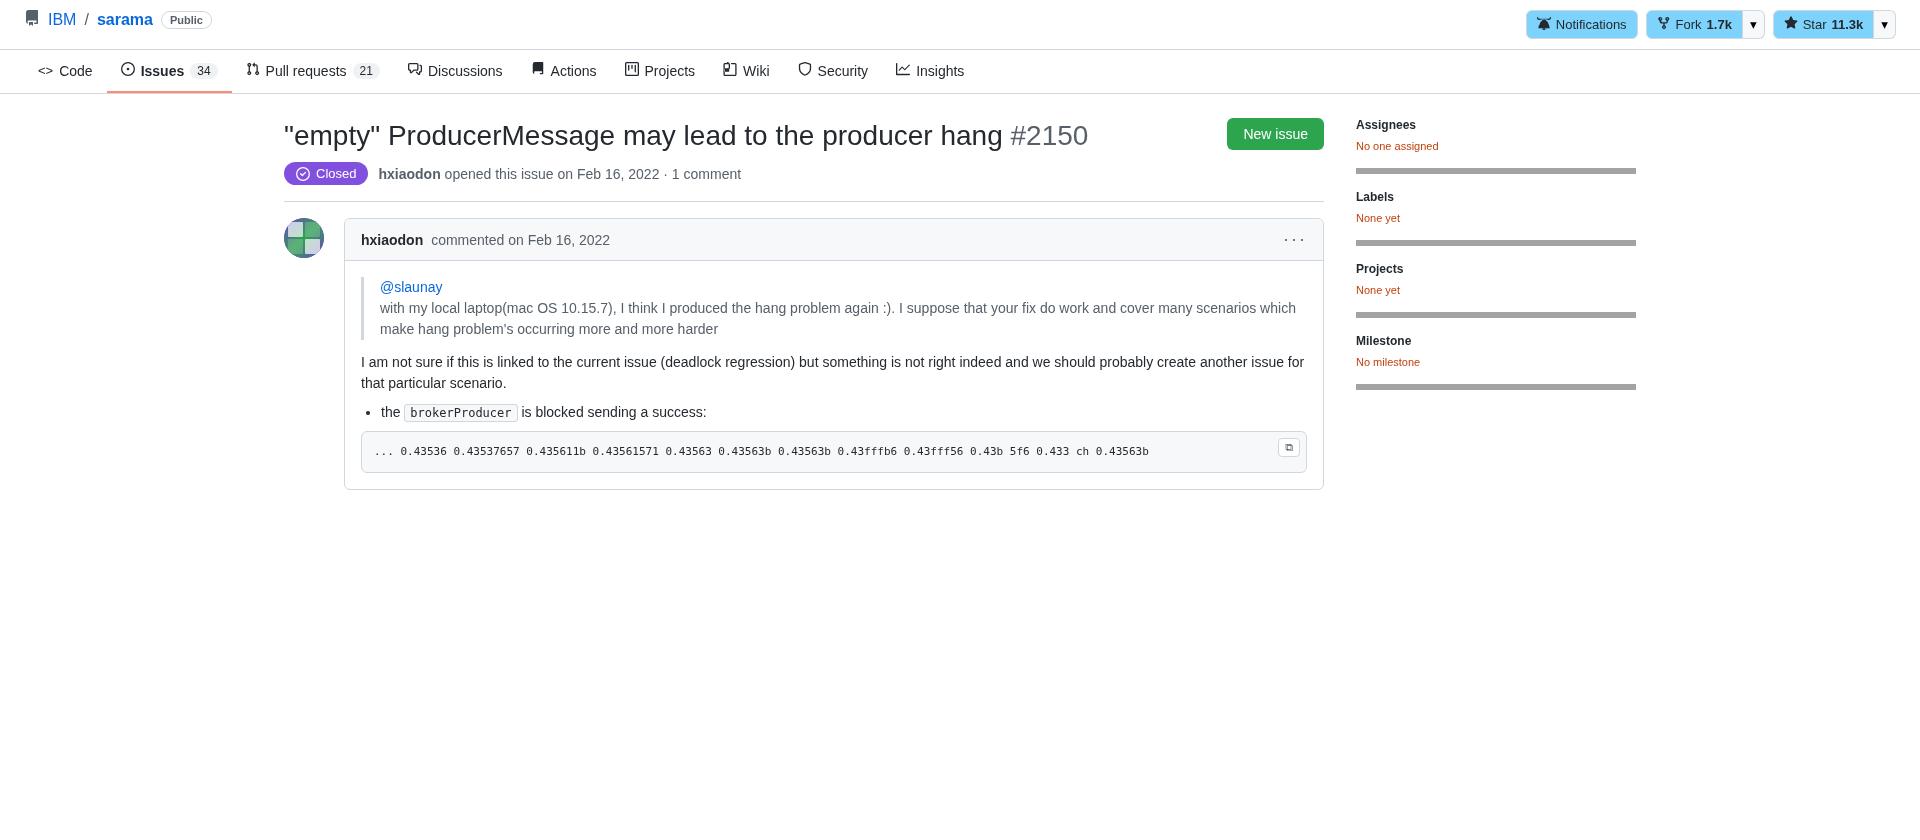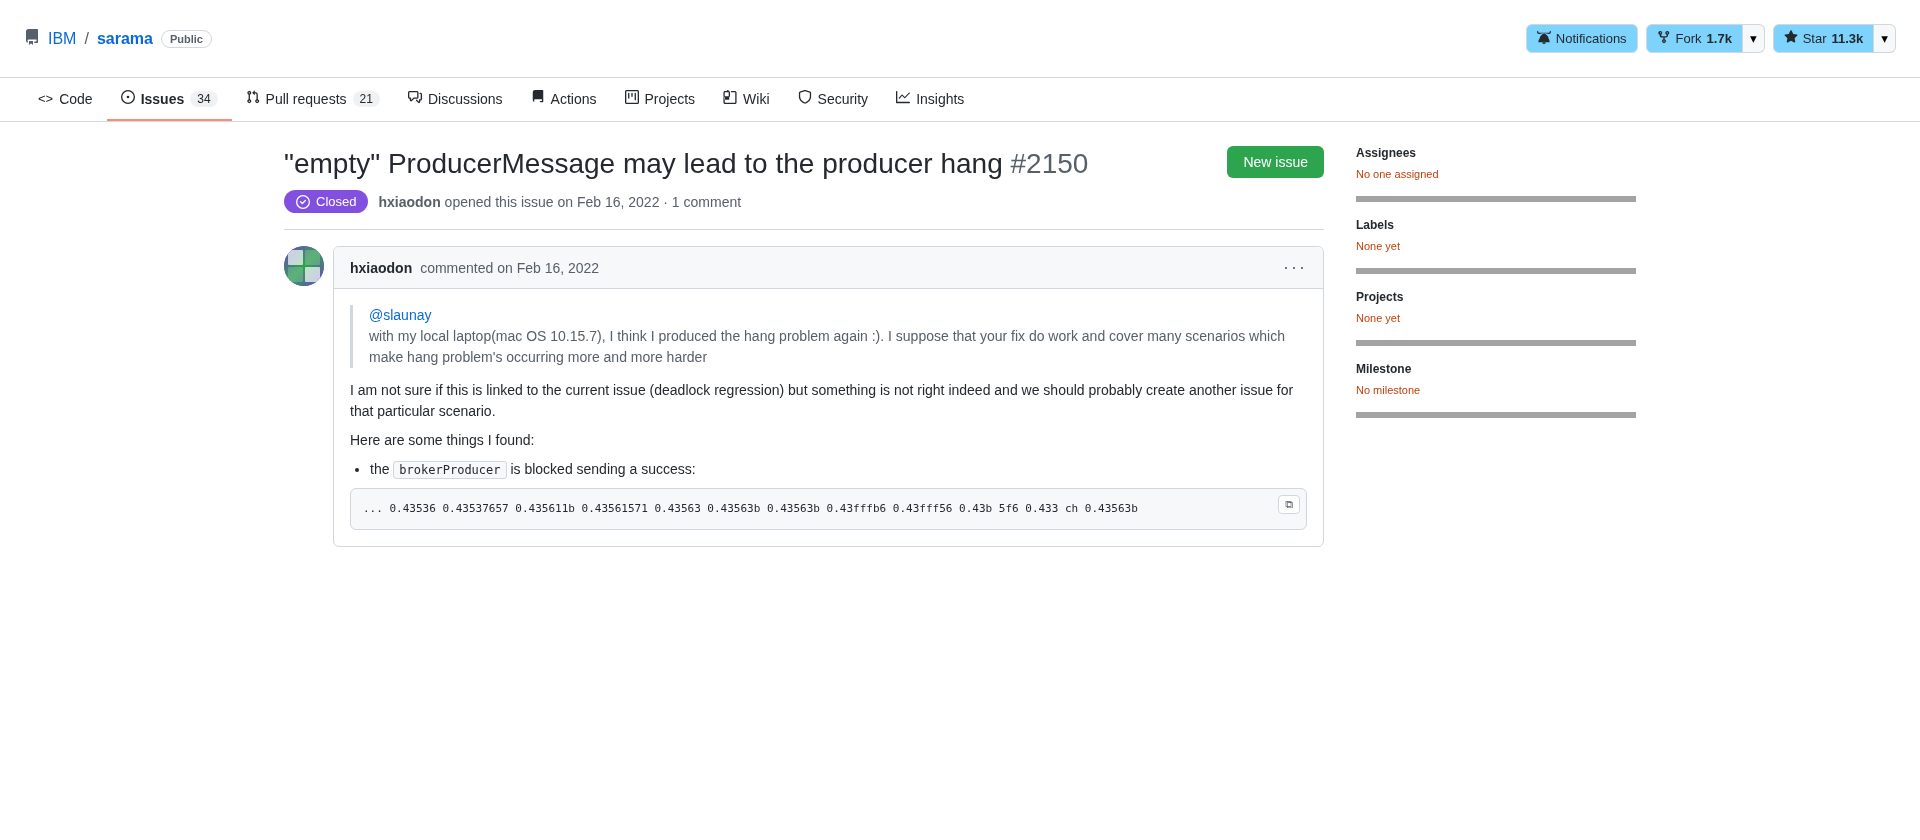--- a/index.html
+++ b/index.html
@@ -1,21 +1,21 @@
 <!DOCTYPE html>
 <html><head>
   <meta charset="utf-8">
   <style>
     * { box-sizing: border-box; margin: 0; padding: 0; }
     body { font-family: -apple-system, BlinkMacSystemFont, "Segoe UI", Helvetica, Arial, sans-serif; font-size: 14px; color: #24292f; background: #fff; }
 
     
     .top-bar {
-      display: flex; align-items: center; justify-content: space-between;
-      padding: 24px 24px; border-bottom: 1px solid #d0d7de; background: #fff;
+      display: flex; align-items: flex-start; justify-content: space-between;
+      padding: 10px 24px; border-bottom: 1px solid #d0d7de; background: #fff;
     }
     .repo-title { display: flex; align-items: center; gap: 8px; font-size: 16px; }
     .repo-title .org { color: #0969da; font-weight: 400; cursor: pointer; }
     .repo-title .sep { color: #57606a; }
     .repo-title .repo { color: #0969da; font-weight: 600; cursor: pointer; }
     .repo-title .badge {
       border: 1px solid #d0d7de; border-radius: 20px; font-size: 11px;
       padding: 2px 8px; color: #57606a; font-weight: 700;
     }
     .top-actions { display: flex; align-items: center; gap: 8px; }
@@ -69,21 +69,21 @@
     }
     .new-issue-btn {
       background: #2da44e; color: #fff; border: none; border-radius: 6px;
       padding: 8px 16px; font-size: 14px; font-weight: 500; cursor: pointer;
       white-space: nowrap;
     }
 
     .issue-divider { border: none; border-top: 1px solid #d0d7de; margin: 16px 0; }
 
     
-    .comment-wrapper { display: flex; gap: 9px; margin-bottom: 16px; }
+    .comment-wrapper { display: flex; gap: 20px; margin-bottom: 16px; }
     .avatar {
       width: 40px; height: 40px; border-radius: 50%; flex-shrink: 0;
       background: #6e40c9; overflow: hidden; display: flex; align-items: center; justify-content: center;
     }
     .avatar-img {
       width: 40px; height: 40px; border-radius: 50%;
       background: linear-gradient(135deg, #6e40c9 0%, #2da44e 50%, #6e40c9 100%);
       display: grid; grid-template-columns: 1fr 1fr; gap: 2px; padding: 4px;
     }
     .avatar-pixel { background: rgba(255,255,255,0.7); border-radius: 1px; }
@@ -331,21 +331,20 @@
         <div class="comment-body">
 
           <div class="blockquote-section">
             <div>
               <span class="blockquote-mention">@slaunay</span>
             </div>
             <div class="blockquote-text">with my local laptop(mac OS 10.15.7), I think I produced the hang problem again :). I suppose that your fix do work and cover many scenarios which make hang problem's occurring more and more harder</div>
           </div>
 
           <p class="comment-para">I am not sure if this is linked to the current issue (deadlock regression) but something is not right indeed and we should probably create another issue for that particular scenario.</p>
-          <p class="comment-para">Here are some things I found:</p>
 
           <ul class="comment-list">
             <li>
               <span>the</span>
               <code class="code-inline">brokerProducer</code>
               <span>is blocked sending a success:</span>
             </li>
           </ul>
 
           <div class="code-block">

